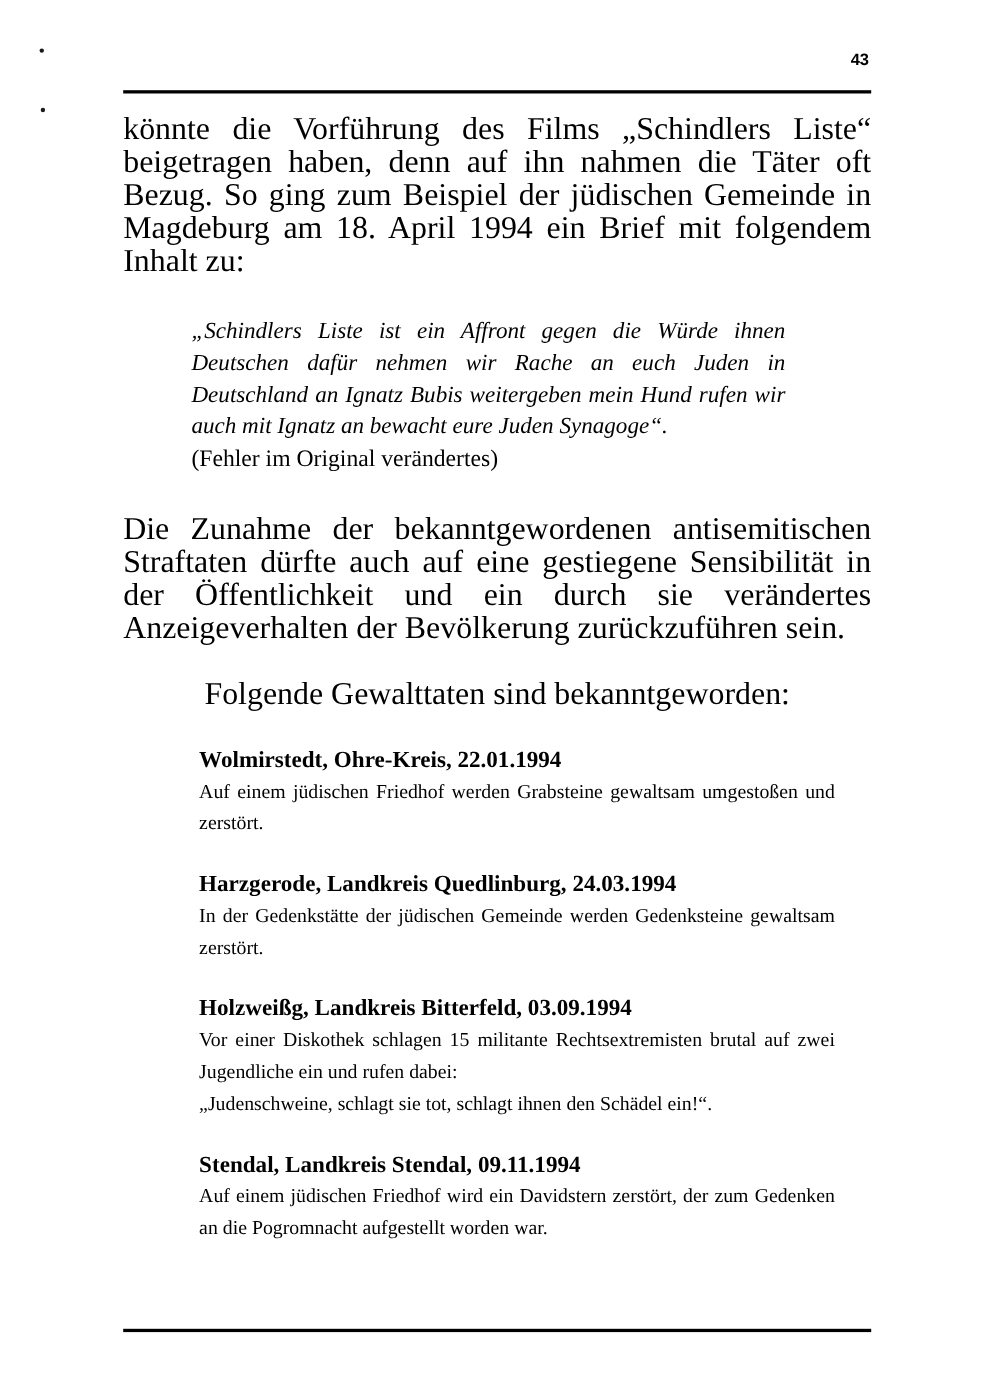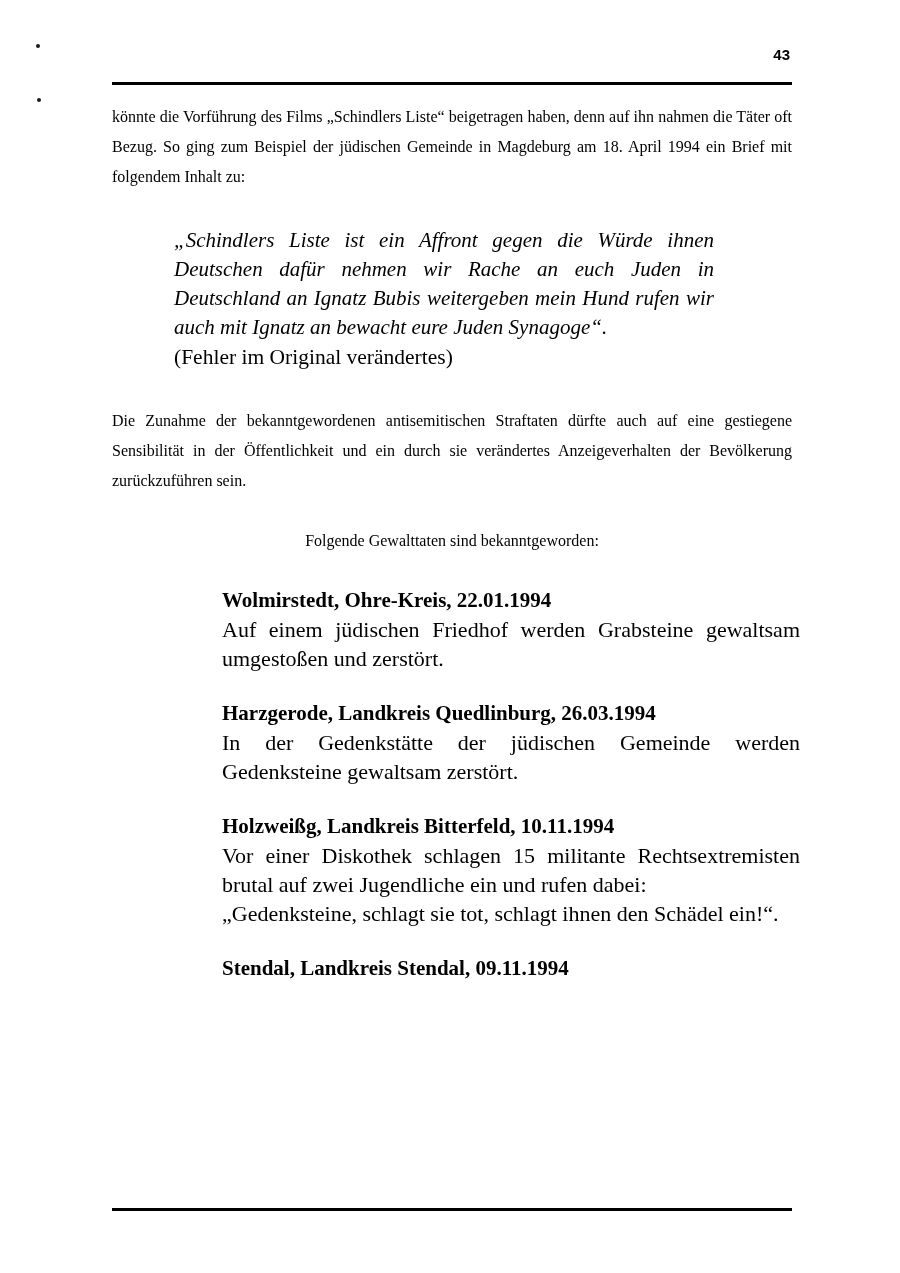--- a/index.html
+++ b/index.html
@@ -56,21 +56,21 @@
 
   .content {
     position: absolute;
     left: 112px;
     top: 102px;
     width: 680px;
   }
 
   p {
     margin: 0;
-    font-size: 16px;
+    font-size: 29px;
     line-height: 30px;
     text-align: justify;
     text-justify: inter-word;
   }
 
   .body-para {
     margin-bottom: 0;
   }
   .spacer-md { height: 30px; }
   .spacer-lg { height: 34px; }
@@ -86,31 +86,31 @@
 
   .quote-note {
     margin-left: 62px;
     width: 560px;
     font-style: normal;
     font-size: 21.5px;
     line-height: 30px;
   }
 
   .incident {
-    margin-left: 110px;
+    margin-left: 69px;
     width: 578px;
   }
   .incident-head {
     font-weight: bold;
     font-size: 21px;
     line-height: 29px;
     font-family: "Liberation Serif", "DejaVu Serif", serif;
   }
   .incident-body {
-    font-size: 22px;
+    font-size: 18px;
     line-height: 29px;
     text-align: justify;
   }
   .incident + .incident {
     margin-top: 26px;
   }
   .last-line {
     text-align: center;
   }
 </style>
@@ -146,28 +146,29 @@
     <p class="body-para last-line">Folgende Gewalttaten sind bekanntgeworden:</p>
 
     <div class="spacer-md"></div>
 
     <div class="incident">
       <div class="incident-head">Wolmirstedt, Ohre-Kreis, 22.01.1994</div>
       <div class="incident-body">Auf einem jüdischen Friedhof werden Grabsteine gewaltsam umgestoßen und zerstört.</div>
     </div>
 
     <div class="incident">
-      <div class="incident-head">Harzgerode, Landkreis Quedlinburg, 26.03.1994</div>
+      <div class="incident-head">Harzgerode, Landkreis Quedlinburg, 24.03.1994</div>
       <div class="incident-body">In der Gedenkstätte der jüdischen Gemeinde werden Gedenksteine gewaltsam zerstört.</div>
     </div>
 
     <div class="incident">
-      <div class="incident-head">Holzweißg, Landkreis Bitterfeld, 10.11.1994</div>
+      <div class="incident-head">Holzweißg, Landkreis Bitterfeld, 03.09.1994</div>
       <div class="incident-body">Vor einer Diskothek schlagen 15 militante Rechtsextremisten brutal auf zwei Jugendliche ein und rufen dabei:</div>
-      <div class="incident-body ital">„Gedenksteine, schlagt sie tot, schlagt ihnen den Schädel ein!“.</div>
+      <div class="incident-body ital">„Judenschweine, schlagt sie tot, schlagt ihnen den Schädel ein!“.</div>
     </div>
 
     <div class="incident">
       <div class="incident-head">Stendal, Landkreis Stendal, 09.11.1994</div>
+      <div class="incident-body">Auf einem jüdischen Friedhof wird ein Davidstern zerstört, der zum Gedenken an die Pogromnacht aufgestellt worden war.</div>
     </div>
 
   </div>
 </div>
 
 </body></html>

